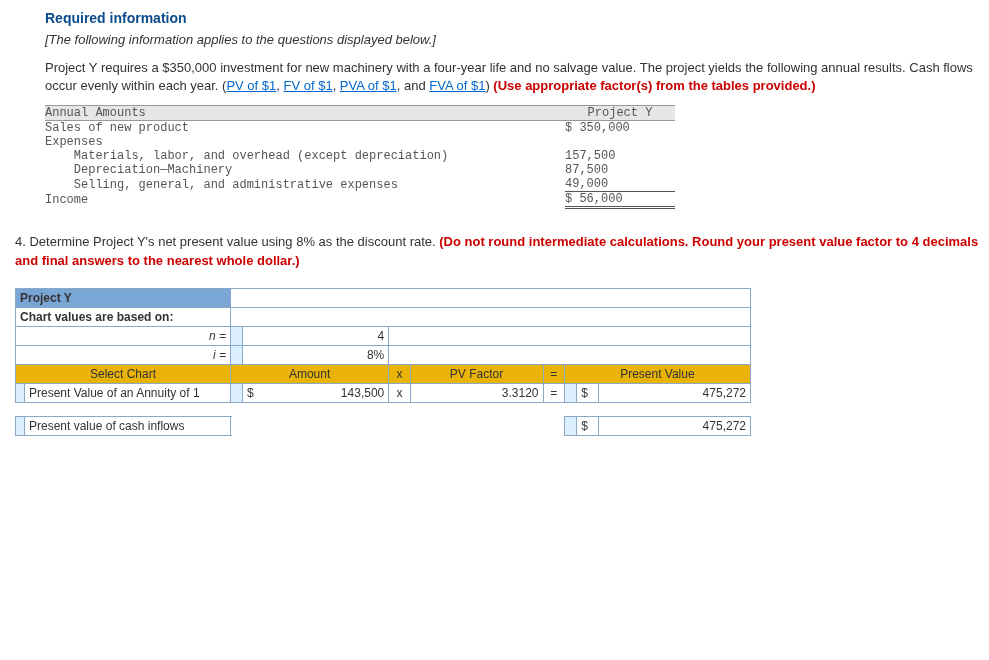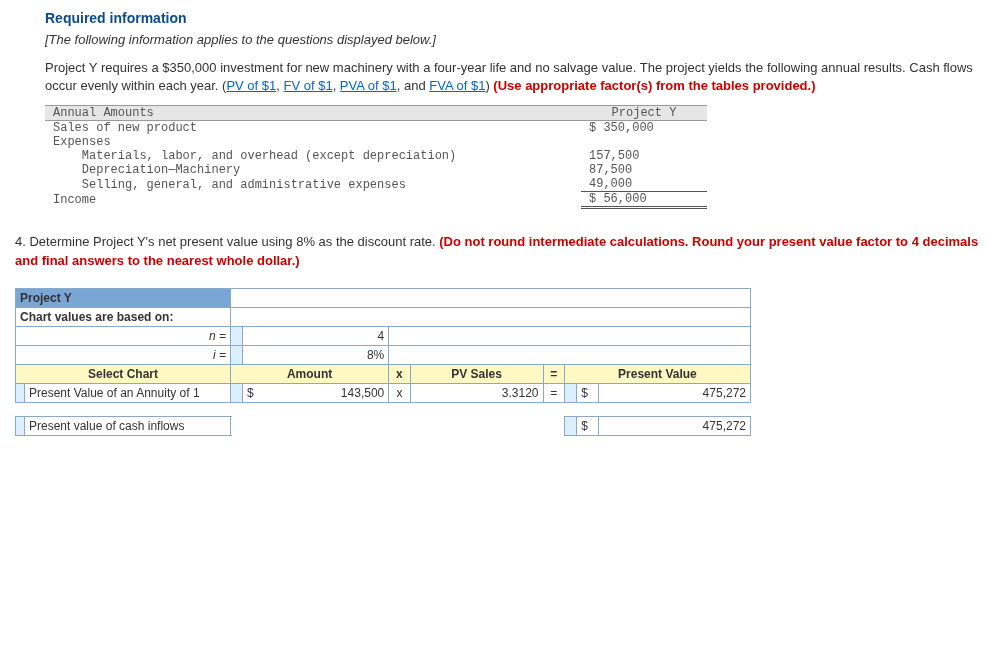--- a/index.html
+++ b/index.html
@@ -39,42 +39,42 @@
       color: #cc0000;
       font-weight: bold;
     }
     .annual-table {
       border-collapse: collapse;
       font-family: "Courier New", monospace;
       font-size: 12px;
       color: #555;
       margin-bottom: 24px;
     }
-    .annual-table td { padding: 0 8px; white-space: pre; }
+    .annual-table td { padding: 0 0; white-space: pre; }
     .annual-head-row td { background: #e6e6e6; border-top: 1px solid #999; border-bottom: 1px solid #999; }
     .amt { text-align: left; }
     .border-bottom-double { border-bottom: 3px double #555; }
     .question-4 {
       color: #333;
       font-size: 13px;
       margin-bottom: 18px;
       margin-left: -30px;
       line-height: 1.4;
     }
     .red-text { color: #cc0000; font-weight: bold; }
 
     .calc-table { border-collapse: collapse; font-size: 12px; }
     .calc-table td, .calc-table th {
       border: 1px solid #8aa8c8;
       padding: 2px 4px;
       height: 18px;
       box-sizing: border-box;
     }
     .hdr-blue { background: #7aa6d6; font-weight: bold; }
-    .hdr-label-blue { background: #fef9c3; font-weight: bold; text-align: center; }
+    .hdr-label-blue { background: #eab308; font-weight: normal; text-align: center; }
     .cell-right { text-align: right; }
     .cell-center { text-align: center; }
     .italic-cell { font-style: italic; text-align: right; padding-right: 4px; }
     .indicator { width: 8px; background: #dcefff; border-right: none !important; }
     .input-white { background: #fff; }
     .border-left-dotted { border: 1px dashed #c7a800 !important; background: #fdf9c4; }
 
     .chart-area { margin-left: -30px; }
     .spacer-row td { border: none; height: 14px; padding: 0; }
   </style>
@@ -145,21 +145,21 @@
   <tr>
     <td colspan="3" class="italic-cell">i =</td>
     <td class="indicator"></td>
     <td class="cell-right input-white">8%</td>
     <td colspan="6"></td>
   </tr>
   <tr>
     <td class="hdr-label-blue" colspan="3">Select Chart</td>
     <td class="hdr-label-blue" colspan="2">Amount</td>
     <td class="hdr-label-blue" style="width:16px;">x</td>
-    <td class="hdr-label-blue" style="width:100px;">PV Sales</td>
+    <td class="hdr-label-blue" style="width:100px;">PV Factor</td>
     <td class="hdr-label-blue" style="width:16px;">=</td>
     <td class="hdr-label-blue" colspan="3" style="width:140px;">Present Value</td>
   </tr>
   <tr>
     <td class="indicator" style="width:8px;"></td>
     <td colspan="2" class="input-white" style="width:192px;">Present Value of an Annuity of 1</td>
     <td class="indicator"></td>
     <td class="input-white">
             <span style="float:left">$</span>
             <span style="float:right">143,500</span>

